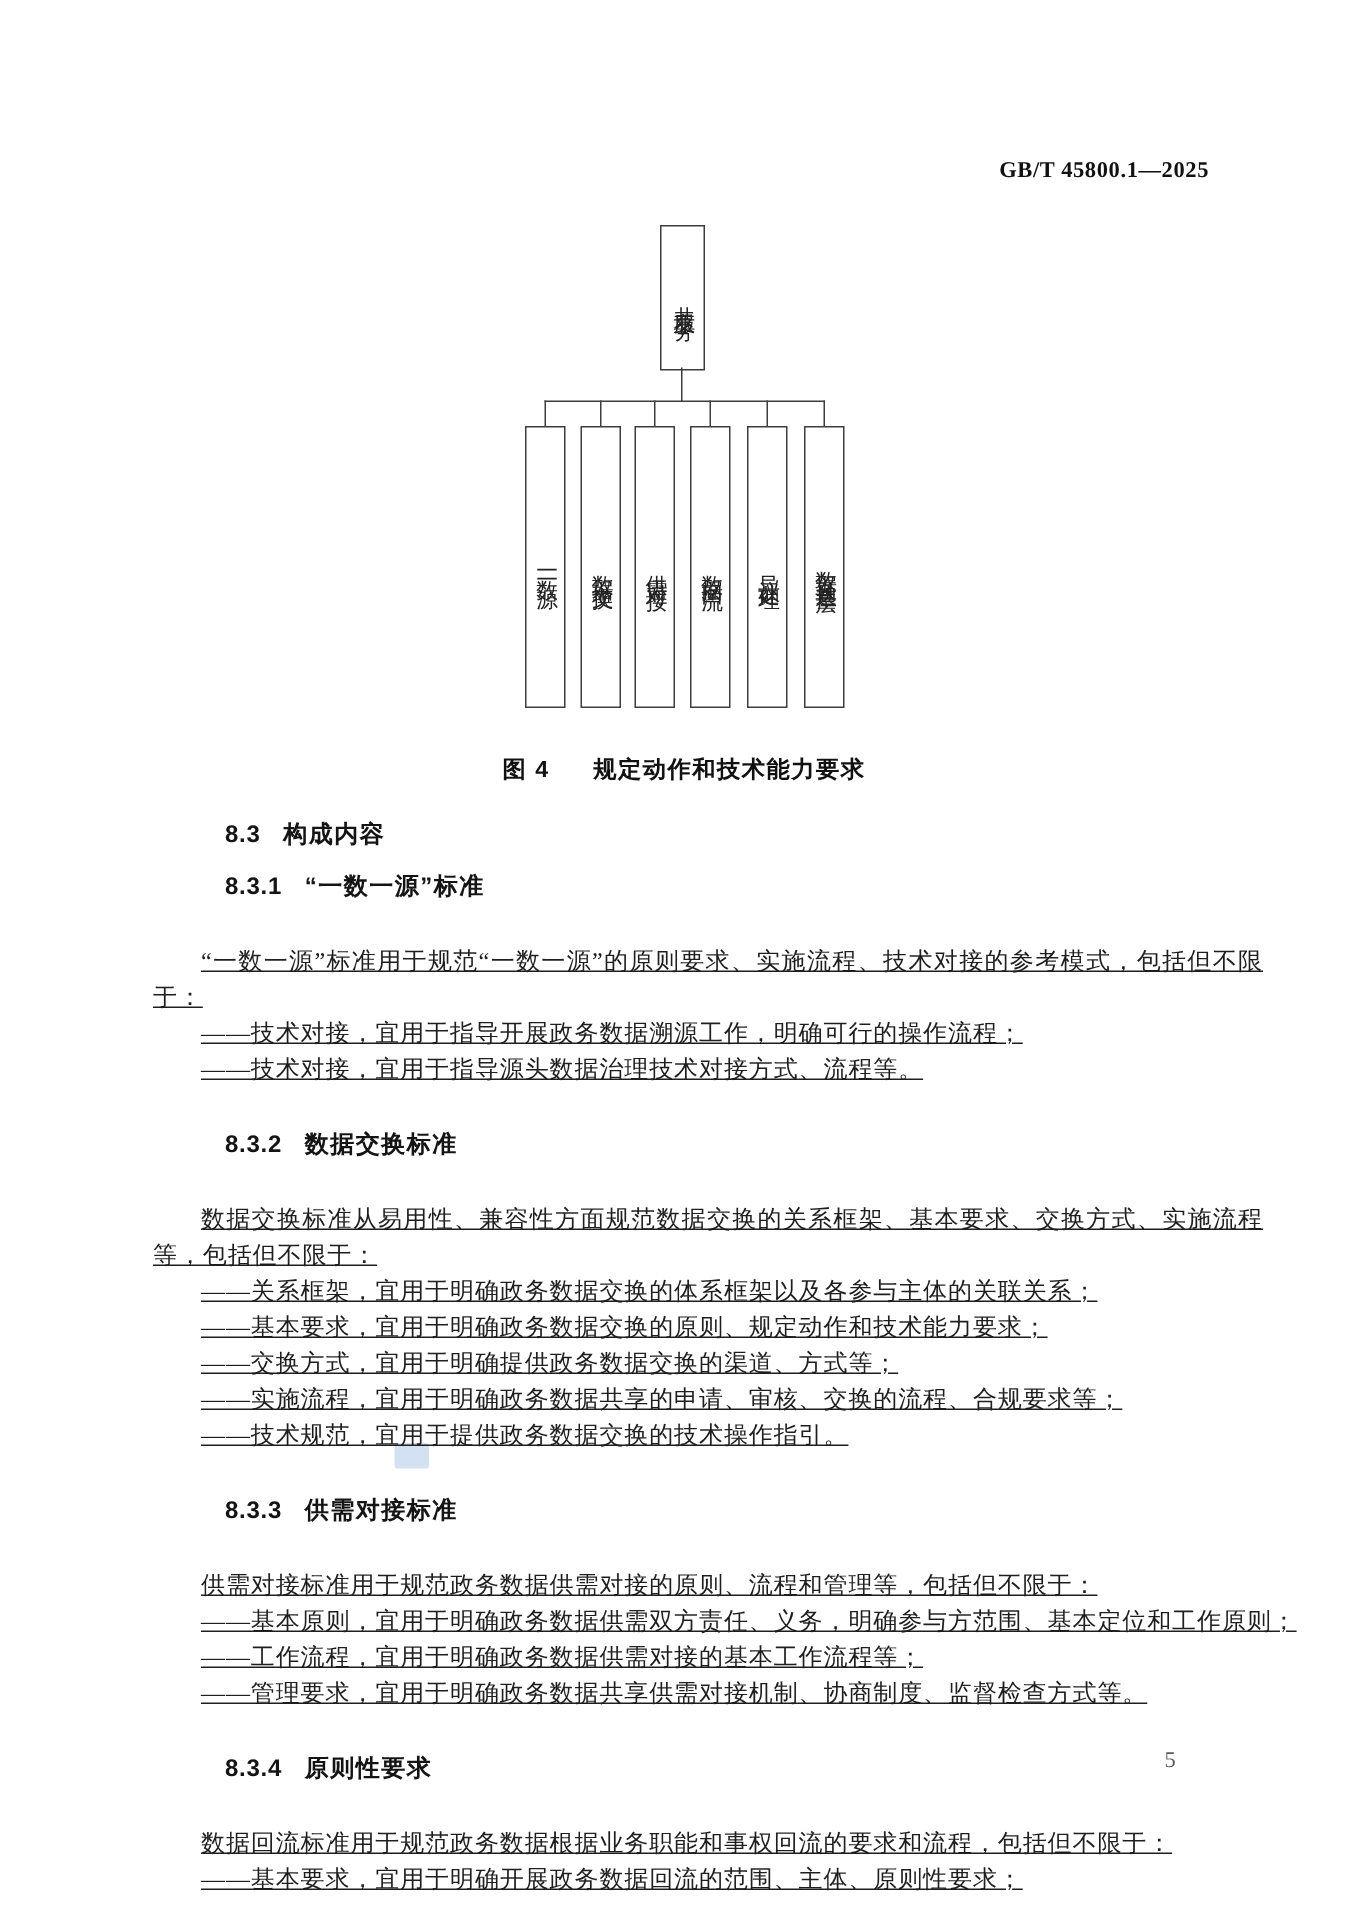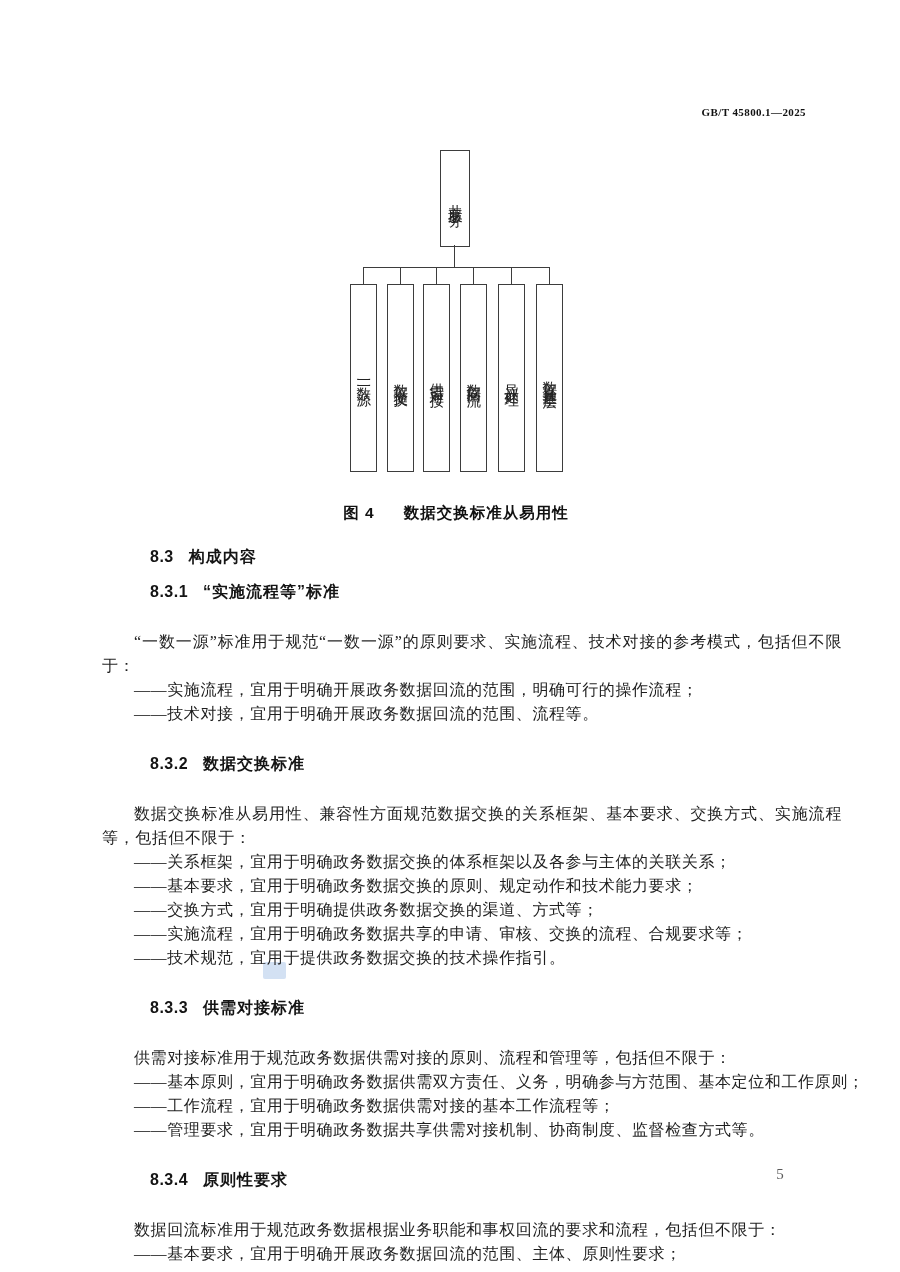--- a/index.html
+++ b/index.html
@@ -11,21 +11,21 @@
     color: #1e1e1e;
     overflow: hidden;
   }
 
   
   .std-number {
     position: absolute;
     top: 106px; right: 94px;
     font-family: "Liberation Serif", serif;
     font-weight: bold;
-    font-size: 11px;
+    font-size: 15px;
     letter-spacing: 0.4px;
     color: #111;
   }
 
   
   .diagram { position: absolute; left: 0; top: 0; width: 900px; height: 500px; }
 
   .node {
     position: absolute;
     border: 1.5px solid #3d3d3d;
@@ -75,21 +75,21 @@
   .sec-head {
     font-family: "Liberation Sans", sans-serif;
     font-weight: bold;
     font-size: 16px;
     line-height: 24px;
     letter-spacing: 1px;
     margin: 11px 0;
     color: #141414;
   }
   .sec-head .sec-num { margin-right: 15px; letter-spacing: 0.5px; margin-left: 48px; }
-  .sec-body { margin: 26px 0; }
+  .sec-body { margin: 26px 0; text-decoration: underline; }
   .sec-body p {
     margin: 0;
     font-size: 16px;
     line-height: 24px;
     letter-spacing: 0.6px;
     text-indent: 2em;
     color: #1e1e1e;
   }
   .sec-body p.intro { text-align: justify; }
   .sec-body p.item  { white-space: nowrap; }
@@ -145,38 +145,38 @@
   </div>
   <div class="node child-node cn-4">
     <span class="vtext">异议处理</span>
   </div>
   <div class="node child-node cn-5">
     <span class="vtext">数据直达基层</span>
   </div>
 </div>
 
 <div class="fig-caption">
-  <span class="fig-label">图 4</span><span>数据交换标准从易用性</span>
+  <span class="fig-label">图 4</span><span>规定动作和技术能力要求</span>
 </div>
 
 <div class="watermark"></div>
 
 <div class="content">
 
   <div class="sec-head">
     <span class="sec-num">8.3</span><span>构成内容</span>
   </div>
 
   <div class="sec-head">
-    <span class="sec-num">8.3.1</span><span>“实施流程等”标准</span>
+    <span class="sec-num">8.3.1</span><span>“一数一源”标准</span>
   </div>
   <div class="sec-body">
     <p class="intro">“一数一源”标准用于规范“一数一源”的原则要求、实施流程、技术对接的参考模式，包括但不限于：</p>
-    <p class="item">——实施流程，宜用于明确开展政务数据回流的范围，明确可行的操作流程；</p>
-    <p class="item">——技术对接，宜用于明确开展政务数据回流的范围、流程等。</p>
+    <p class="item">——技术对接，宜用于指导开展政务数据溯源工作，明确可行的操作流程；</p>
+    <p class="item">——技术对接，宜用于指导源头数据治理技术对接方式、流程等。</p>
   </div>
 
   <div class="sec-head">
     <span class="sec-num">8.3.2</span><span>数据交换标准</span>
   </div>
   <div class="sec-body">
     <p class="intro">数据交换标准从易用性、兼容性方面规范数据交换的关系框架、基本要求、交换方式、实施流程等，包括但不限于：</p>
     <p class="item">——关系框架，宜用于明确政务数据交换的体系框架以及各参与主体的关联关系；</p>
     <p class="item">——基本要求，宜用于明确政务数据交换的原则、规定动作和技术能力要求；</p>
     <p class="item">——交换方式，宜用于明确提供政务数据交换的渠道、方式等；</p>

